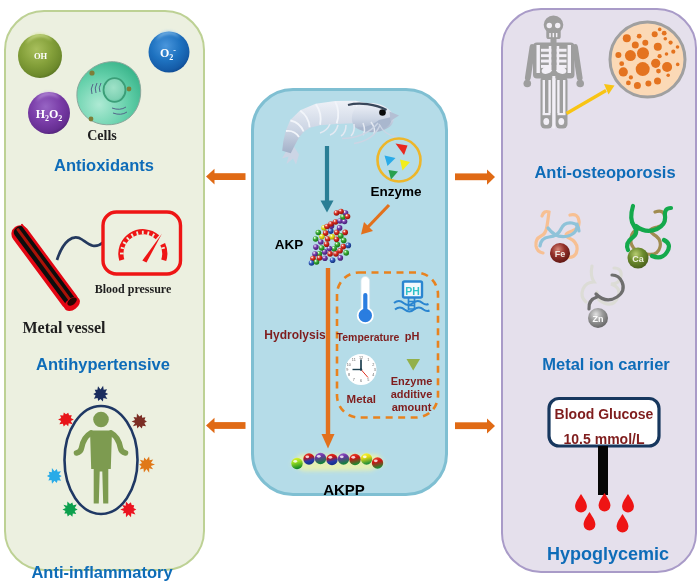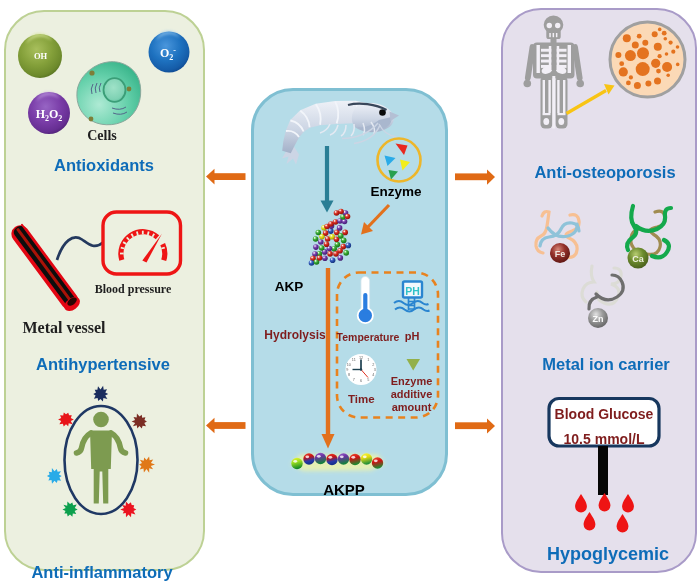--- a/index.html
+++ b/index.html
@@ -533,24 +533,24 @@
 </svg>
 
 <div class="lbl serif" style="left:102px;top:128px;font-size:14px;">Cells</div>
 <div class="lbl blue" style="left:104px;top:156px;text-align:center;">Antioxidants</div>
 <div class="lbl serif" style="left:133px;top:282px;font-size:12px;">Blood pressure</div>
 <div class="lbl serif" style="left:64px;top:319px;font-size:16px;">Metal vessel</div>
 <div class="lbl blue" style="left:103px;top:355px;">Antihypertensive</div>
 <div class="lbl blue" style="left:102px;top:563px;">Anti-inflammatory</div>
 
 <div class="lbl" style="left:396px;top:183.5px;font-size:13.5px;">Enzyme</div>
-<div class="lbl" style="left:289px;top:236.5px;font-size:13.5px;margin-top:42px;">AKP</div>
+<div class="lbl" style="left:289px;top:236.5px;font-size:13.5px;">AKP</div>
 <div class="lbl red" style="left:295px;top:328px;font-size:12px;">Hydrolysis</div>
 <div class="lbl red" style="left:368px;top:331px;font-size:10.5px;">Temperature</div>
 <div class="lbl red" style="left:412px;top:330px;font-size:11px;">pH</div>
-<div class="lbl red" style="left:361.3px;top:392.5px;font-size:11.5px;">Time</div>
+<div class="lbl red" style="left:361.3px;top:392.5px;font-size:11.5px;">Metal</div>
 <div class="lbl red" style="left:411.5px;top:374.5px;font-size:11px;line-height:13.3px;text-align:center;">Enzyme<br>additive<br>amount</div>
 <div class="lbl" style="left:344px;top:481px;font-size:15px;">AKPP</div>
 
 <div class="lbl blue" style="left:605px;top:155px;margin-top:8px;">Anti-osteoporosis</div>
 <div class="lbl blue" style="left:606px;top:355px;">Metal ion carrier</div>
 <div class="lbl red" style="left:604px;top:402px;font-size:14px;line-height:25px;text-align:center;">Blood Glucose<br>10.5 mmol/L</div>
 <div class="lbl blue" style="left:608px;top:544px;font-size:18px;">Hypoglycemic</div>
 
 </body></html>

